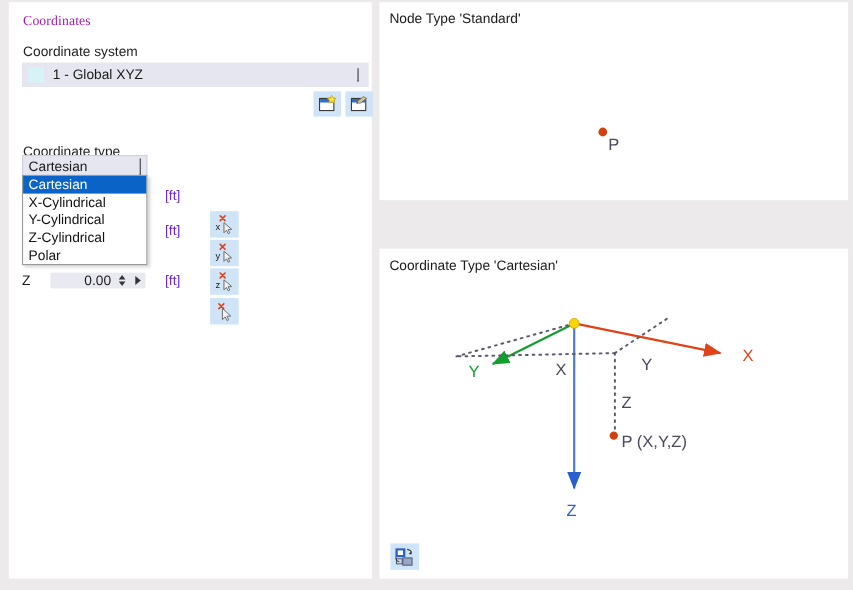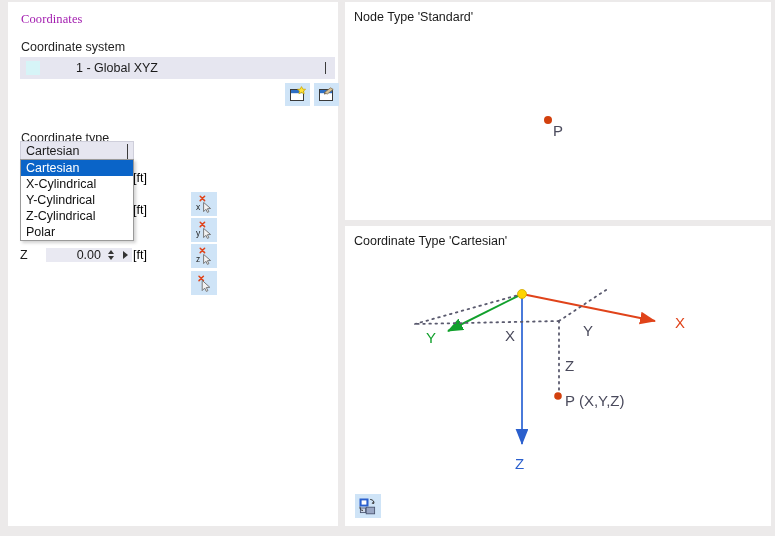--- a/index.html
+++ b/index.html
@@ -29,21 +29,21 @@
   .field-label{
     font-size:12.5px;color:#1f1f1f;
   }
   .lbl-cs{position:absolute;left:13px;top:38px;}
   .lbl-ct{position:absolute;left:13px;top:119px;margin-top:10px;}
 
   
   .combo-cs{
     position:absolute;left:12px;top:55px;width:315px;height:22px;
     background:#e6e6f0;border:1px solid #e6e6f0;
-    display:flex;align-items:center;box-sizing:border-box;gap:28px;
+    display:flex;align-items:center;box-sizing:border-box;
   }
   .cs-swatch{
     width:14px;height:14px;background:#d6f4f7;margin-left:5px;flex:0 0 auto;
   }
   .cs-text{margin-left:8px;font-size:12.5px;color:#1a1a1a;}
   .cs-arrow{
     margin-left:auto;margin-right:8px;color:#444;font-size:10px;line-height:1;
   }
   .chev{
     width:9px;height:9px;border-right:1.4px solid #3b3b3b;border-bottom:1.4px solid #3b3b3b;
@@ -108,36 +108,36 @@
   }
   .sp-up{border-bottom:4px solid #333;}
   .sp-dn{border-top:4px solid #333;}
   .spin-play{
     width:12px;display:flex;align-items:center;justify-content:center;
   }
   .play-tri{
     width:0;height:0;border-top:4px solid transparent;border-bottom:4px solid transparent;
     border-left:5px solid #333;
   }
-  .unit{margin-left:1px;font-size:12.5px;color:#000000;}
+  .unit{margin-left:18px;font-size:12.5px;color:#6d28d9;}
 
   
   .pick-btn{
     position:absolute;left:183px;width:26px;height:24px;
     background:#cfe4f7;border:none;padding:0;cursor:pointer;
     display:flex;align-items:center;justify-content:center;
   }
   .pb1{top:190px;}
   .pb2{top:216px;}
   .pb3{top:242px;}
   .pb4{top:269px;}
 
   
   .right-top{
-    position:absolute;left:345px;top:2px;width:426px;height:218px;
+    position:absolute;left:345px;top:2px;width:426px;height:180px;
     background:#ffffff;
   }
   .right-bottom{
     position:absolute;left:345px;top:226px;width:426px;height:300px;
     background:#ffffff;
   }
   .panel-cap{
     position:absolute;left:9px;top:8px;
     font-size:12.5px;color:#1a1a1a;font-weight:400;
   }

